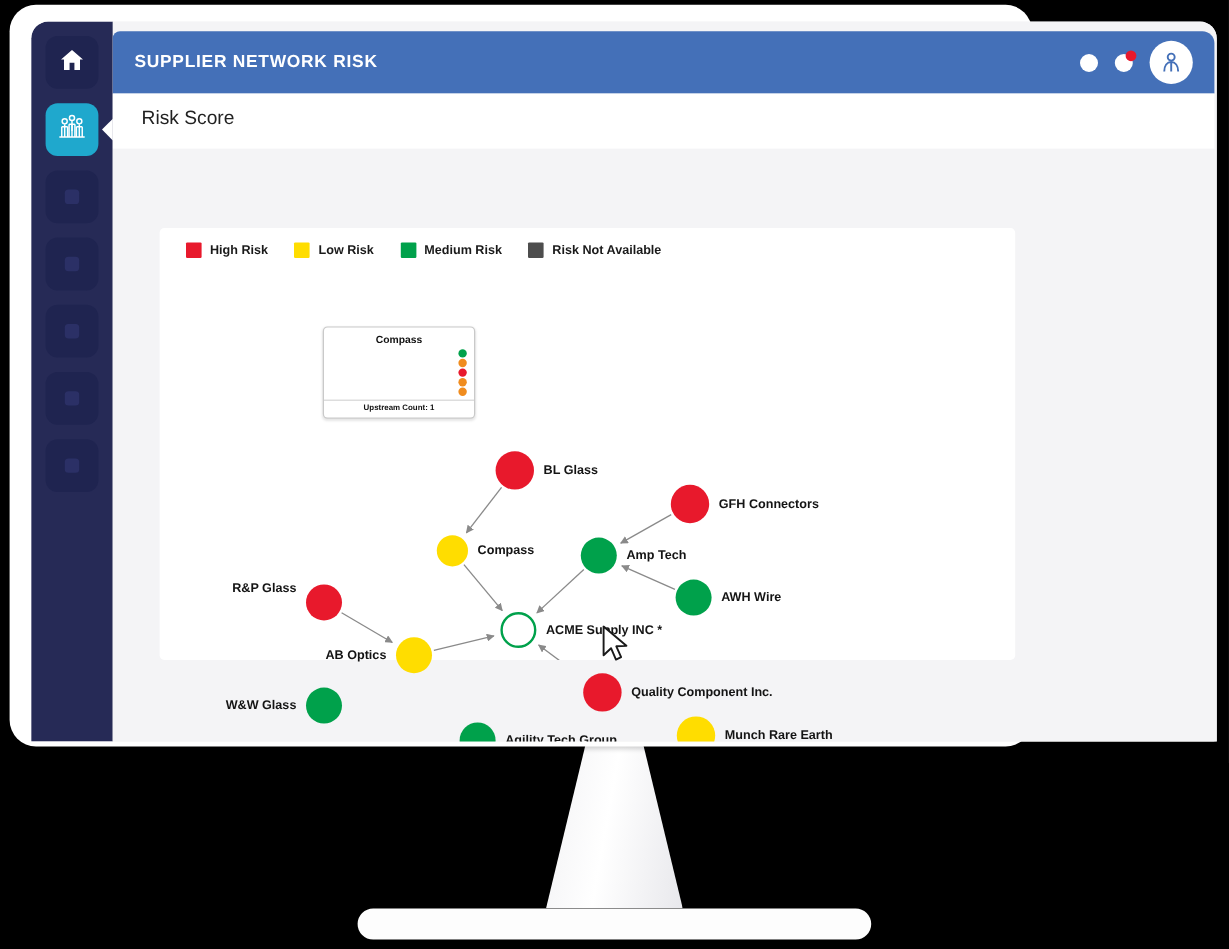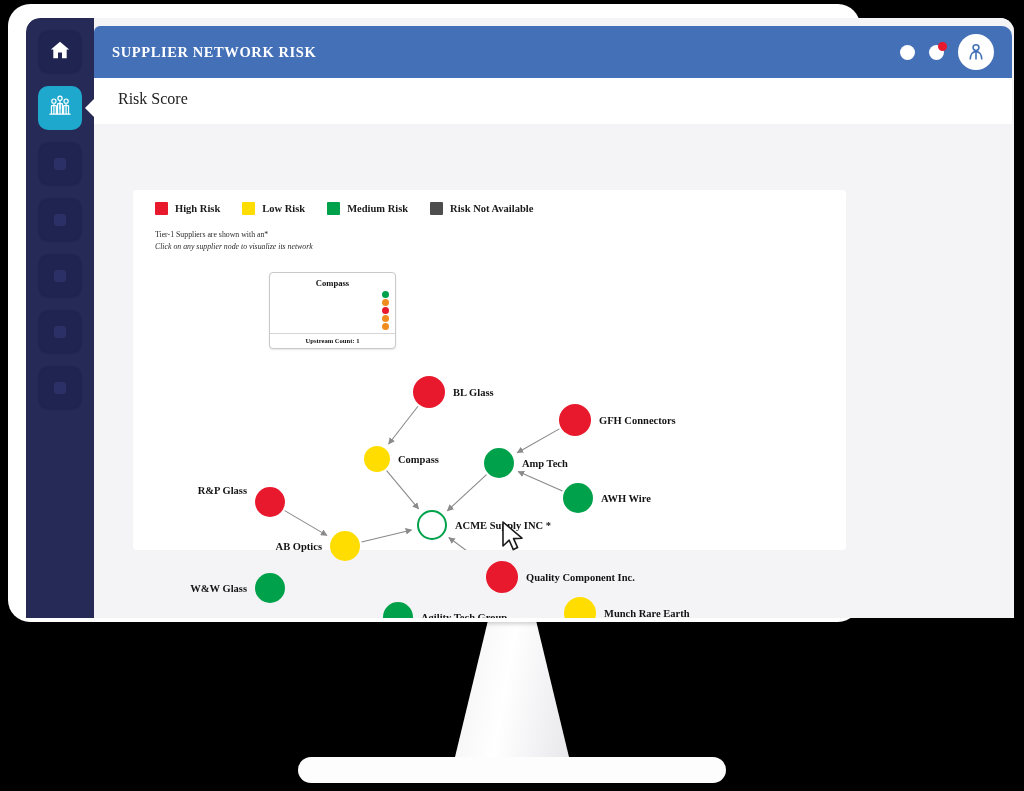--- a/index.html
+++ b/index.html
@@ -10,21 +10,20 @@
     overflow: hidden;
   }
 
   
   #monitor-frame {
     position: absolute; left: 8px; top: 4px;
     width: 852px; height: 618px;
     background: #ffffff;
     border-radius: 22px;
     box-shadow: 0 2px 4px rgba(0,0,0,0.18);
-    font-family: Liberation Serif, serif;
   }
   #monitor-stand-neck {
     position: absolute; left: 0; top: 0; width: 100%; height: 100%;
     background: linear-gradient(100deg, #f2f2f4 0%, #ffffff 45%, #e8e8ec 100%);
     clip-path: polygon(29% 0%, 71% 0%, 100% 100%, 0% 100%);
   }
   #monitor-stand-wrap {
     position: absolute; left: 455px; top: 620px; width: 114px; height: 137px;
   }
   #monitor-base {
@@ -276,24 +275,20 @@
             <div class="legend-entry">
               <span class="legend-swatch" style="background:#00a14b"></span>
               <span class="legend-label">Medium Risk</span>
             </div>
             <div class="legend-entry">
               <span class="legend-swatch" style="background:#4d4d4d"></span>
               <span class="legend-label">Risk Not Available</span>
             </div>
           </div>
 
-          <div id="hints">
-            <div id="hint-1">Tier-1 Suppliers are shown with an*</div>
-            <div id="hint-2">Click on any supplier node to visualize its network</div>
-          </div>
 
           <div id="graph">
             <svg id="edges-svg" width="713" height="360">
               <defs>
                 <marker id="arrow" viewBox="0 0 10 10" refX="9" refY="5" markerWidth="6" markerHeight="6" orient="auto-start-reverse">
                   <path d="M 0 0 L 10 5 L 0 10 z" fill="#8a8a8a"></path>
                 </marker>
               </defs>
               <g id="edge-group" stroke="#8a8a8a" stroke-width="1.1" fill="none">
                   <line x1="284.9637680739386" y1="216.2197603662714" x2="255.64935592195368" y2="253.99025294671353" marker-end="url(#arrow)"></line>

